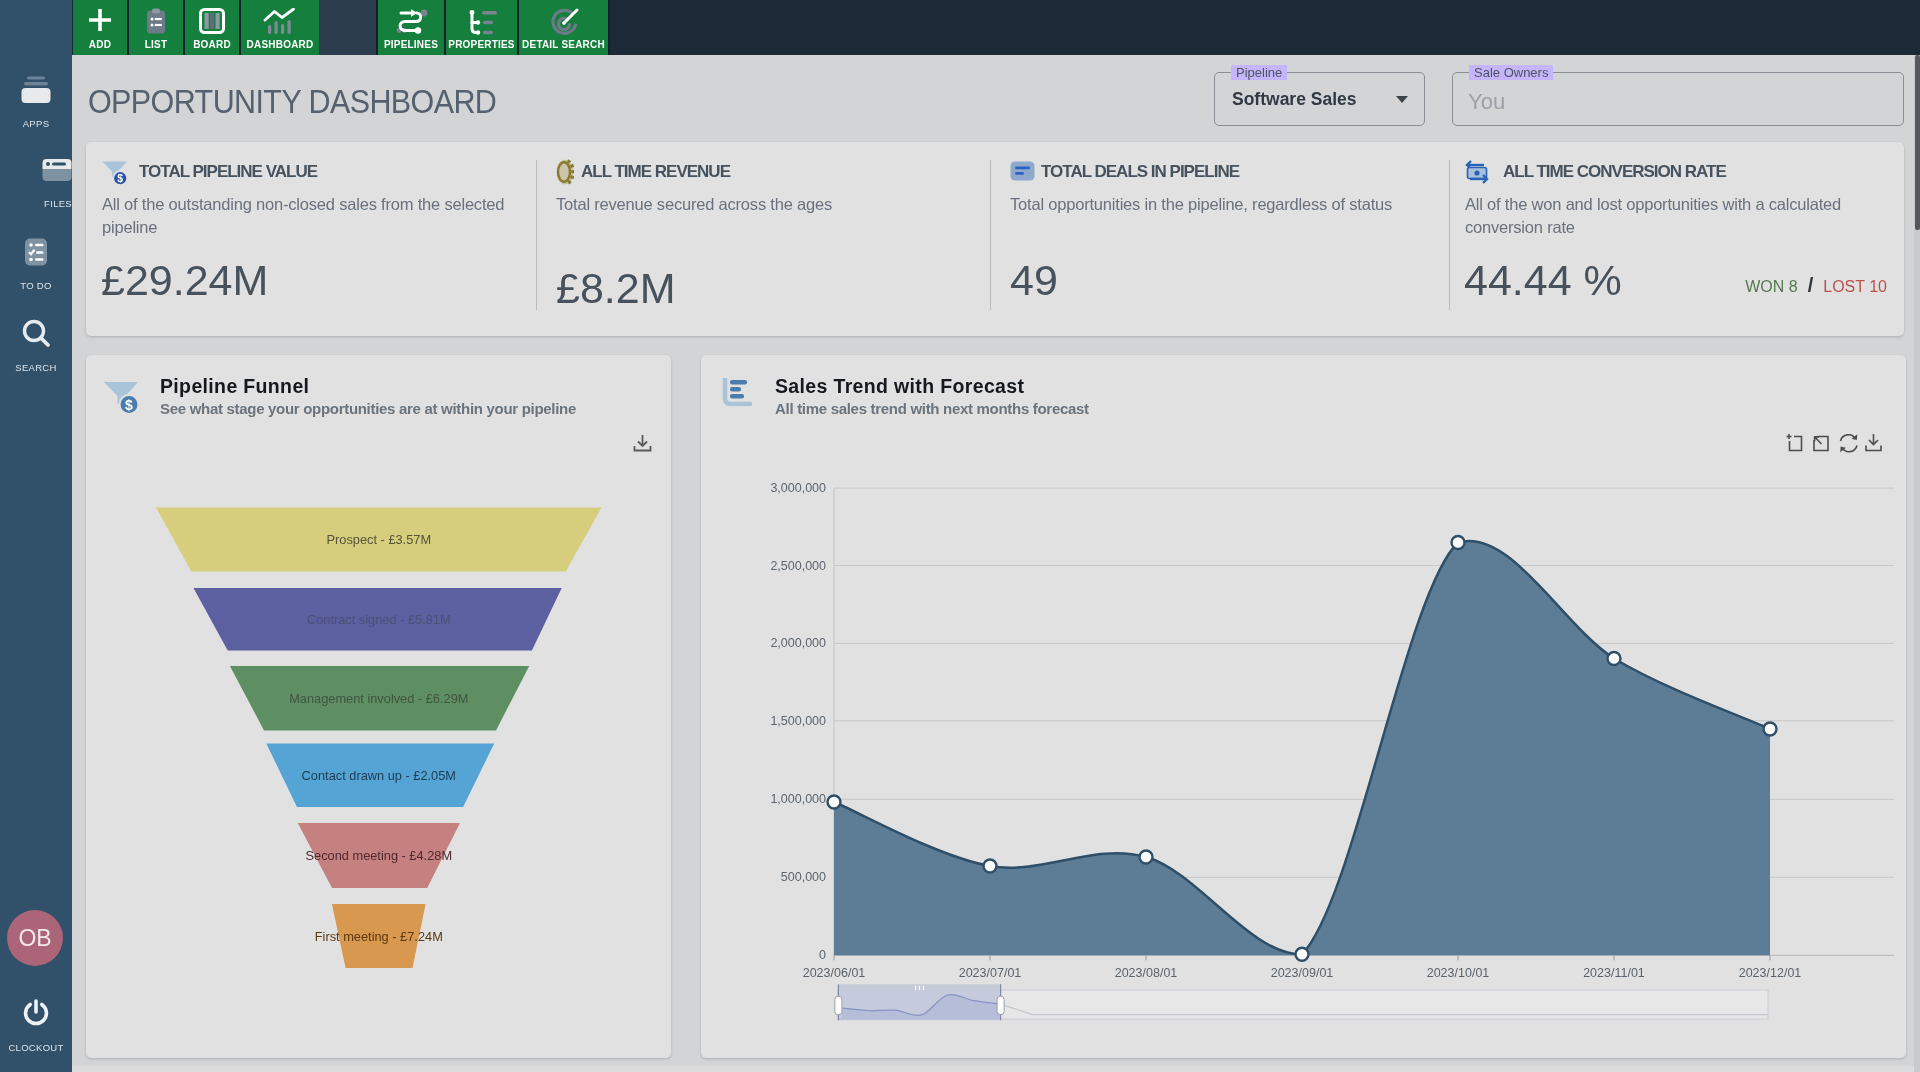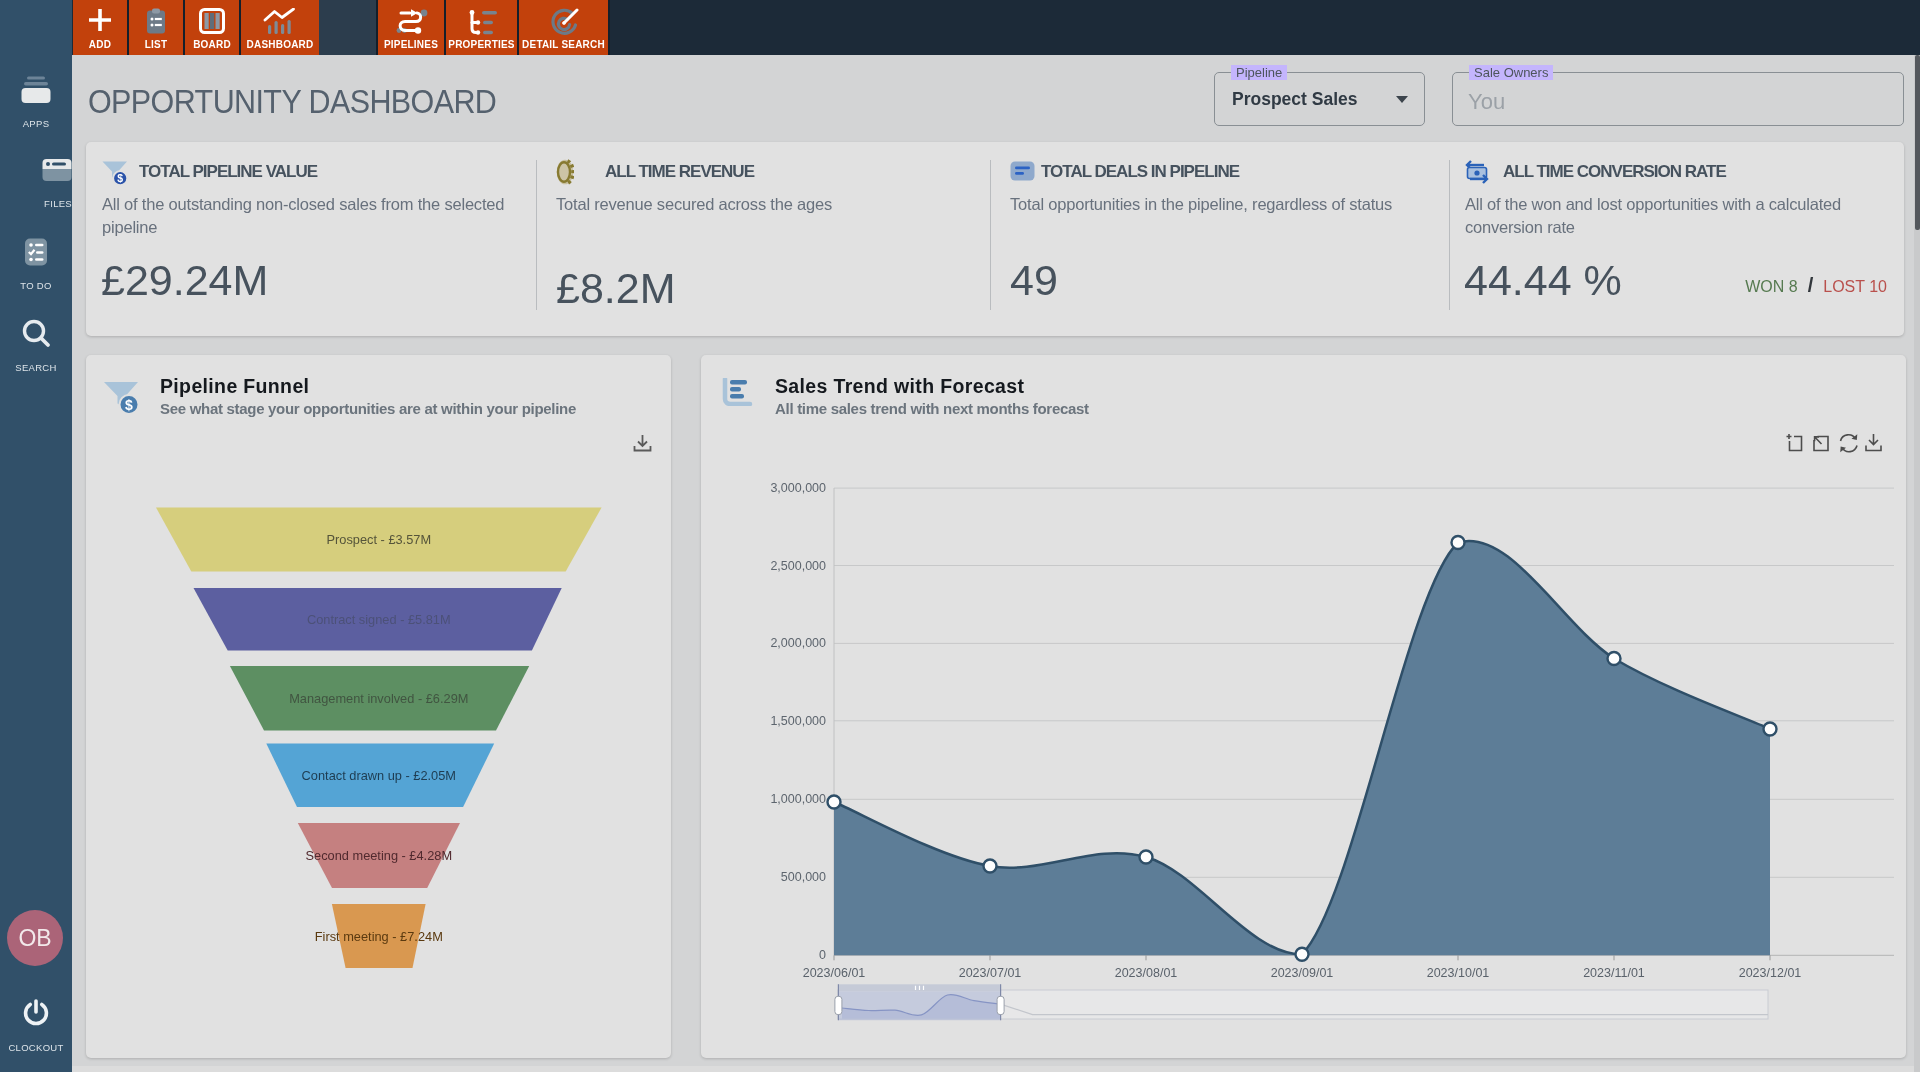--- a/index.html
+++ b/index.html
@@ -1,21 +1,21 @@
 <!DOCTYPE html>
 <html><head>
 <meta charset="utf-8">
 <style>
 * { margin:0; padding:0; box-sizing:border-box; }
 html,body { width:1920px; height:1072px; overflow:hidden; }
 body { font-family:"Liberation Sans", sans-serif; background:#d3d4d5; position:relative; }
 .abs { position:absolute; }
 
 #topbar { position:absolute; left:72px; top:0; width:1848px; height:55px; background:#1c2a38; }
-.tbtn { position:absolute; top:0; height:55px; background:#c2410c; text-align:center; }
+.tbtn { position:absolute; top:0; height:55px; background:#15803d; text-align:center; }
 .tbtn .lbl { position:absolute; bottom:5px; left:0; right:0; font-size:10px; font-weight:bold; color:#fff; letter-spacing:0.2px; white-space:nowrap; }
 .tbtn svg { position:absolute; top:8px; left:50%; transform:translateX(-50%); }
 .tsep { position:absolute; top:0; width:2px; height:55px; background:#131f2b; }
 
 #sidebar { position:absolute; left:0; top:0; width:72px; height:1072px; background:#315069; z-index:5; }
 .sitem { position:absolute; left:0; width:72px; text-align:center; }
 .sitem .lbl { font-size:9.5px; color:#dde4e9; letter-spacing:0.3px; margin-top:10px; }
 
 #pagetitle { position:absolute; left:88px; top:82px; font-size:30.5px; color:#55616e; letter-spacing:-0.6px; transform:scaleY(1.1); transform-origin:top left; }
 .field { position:absolute; top:72px; height:54px; border:1px solid #898f94; border-radius:5px; }
@@ -165,21 +165,21 @@
       <path d="M15 3 V14" stroke="#eef2f5" stroke-width="3.6" stroke-linecap="round"></path>
       <path d="M9.2 6.5 A 10.4 10.4 0 1 0 20.8 6.5" fill="none" stroke="#eef2f5" stroke-width="3.6" stroke-linecap="round"></path>
     </svg>
     <div class="lbl">CLOCKOUT</div>
   </div>
 </div>
 
 <div id="pagetitle">OPPORTUNITY DASHBOARD</div>
 <div class="field" style="left:1214px; width:211px;">
   <div class="flabel">Pipeline</div>
-  <div style="position:absolute; left:17px; top:16px; font-size:17.5px; font-weight:bold; color:#303a44;">Prospect Sales</div>
+  <div style="position:absolute; left:17px; top:16px; font-size:17.5px; font-weight:bold; color:#303a44;">Software Sales</div>
   <svg style="position:absolute; right:16px; top:23px;" width="12" height="7">
       <path d="M0 0 L12 0 L6 7 Z" fill="#3c444c"></path>
     </svg>
 </div>
 <div class="field" style="left:1452px; width:452px;">
   <div class="flabel">Sale Owners</div>
   <div style="position:absolute; left:15px; top:16px; font-size:22px; color:#9ba1a7;">You</div>
 </div>
 
 <div class="card" id="kpi" style="left:86px; top:142px; width:1818px; height:194px;">
@@ -194,21 +194,21 @@
   </svg>
   <div class="ktitle" style="left:53px; top:20px;">TOTAL PIPELINE VALUE</div>
   <div class="kdesc" style="left:16px; top:51px; width:420px;">All of the outstanding non-closed sales from the selected pipeline</div>
   <div class="kval" style="left:15px; top:114px;">£29.24M</div>
 
   <svg class="abs" style="left:470px; top:17px;" width="18" height="28" viewBox="0 0 18 28">
     <ellipse cx="9" cy="13" rx="8.3" ry="12.3" fill="#c7bf9e"></ellipse>
     <path d="M11.5 1.8 A 7.5 11.6 0 0 1 11.5 24.2" stroke="#877a31" stroke-width="3.6" fill="none" stroke-dasharray="3 2.6"></path>
     <ellipse cx="8" cy="13" rx="6" ry="9.8" fill="#ccc4a6" stroke="#877a31" stroke-width="2.4"></ellipse>
   </svg>
-  <div class="ktitle" style="left:495px; top:20px;margin-left:24px;">ALL TIME REVENUE</div>
+  <div class="ktitle" style="left:495px; top:20px;">ALL TIME REVENUE</div>
   <div class="kdesc" style="left:470px; top:51px; width:430px;">Total revenue secured across the ages</div>
   <div class="kval" style="left:470px; top:114px;margin-top:8px;">£8.2M</div>
 
   <svg class="abs" style="left:924px; top:19px;" width="25" height="20" viewBox="0 0 25 20">
     <rect x="0.5" y="0.5" width="24" height="19" rx="4.5" fill="#8fa9cc"></rect>
     <rect x="5" y="5.5" width="15" height="2.8" rx="1.4" fill="#2b62c4"></rect>
     <rect x="5" y="11" width="9" height="2.8" rx="1.4" fill="#2b62c4"></rect>
   </svg>
   <div class="ktitle" style="left:955px; top:20px;">TOTAL DEALS IN PIPELINE</div>
   <div class="kdesc" style="left:924px; top:51px; width:430px;">Total opportunities in the pipeline, regardless of status</div>

